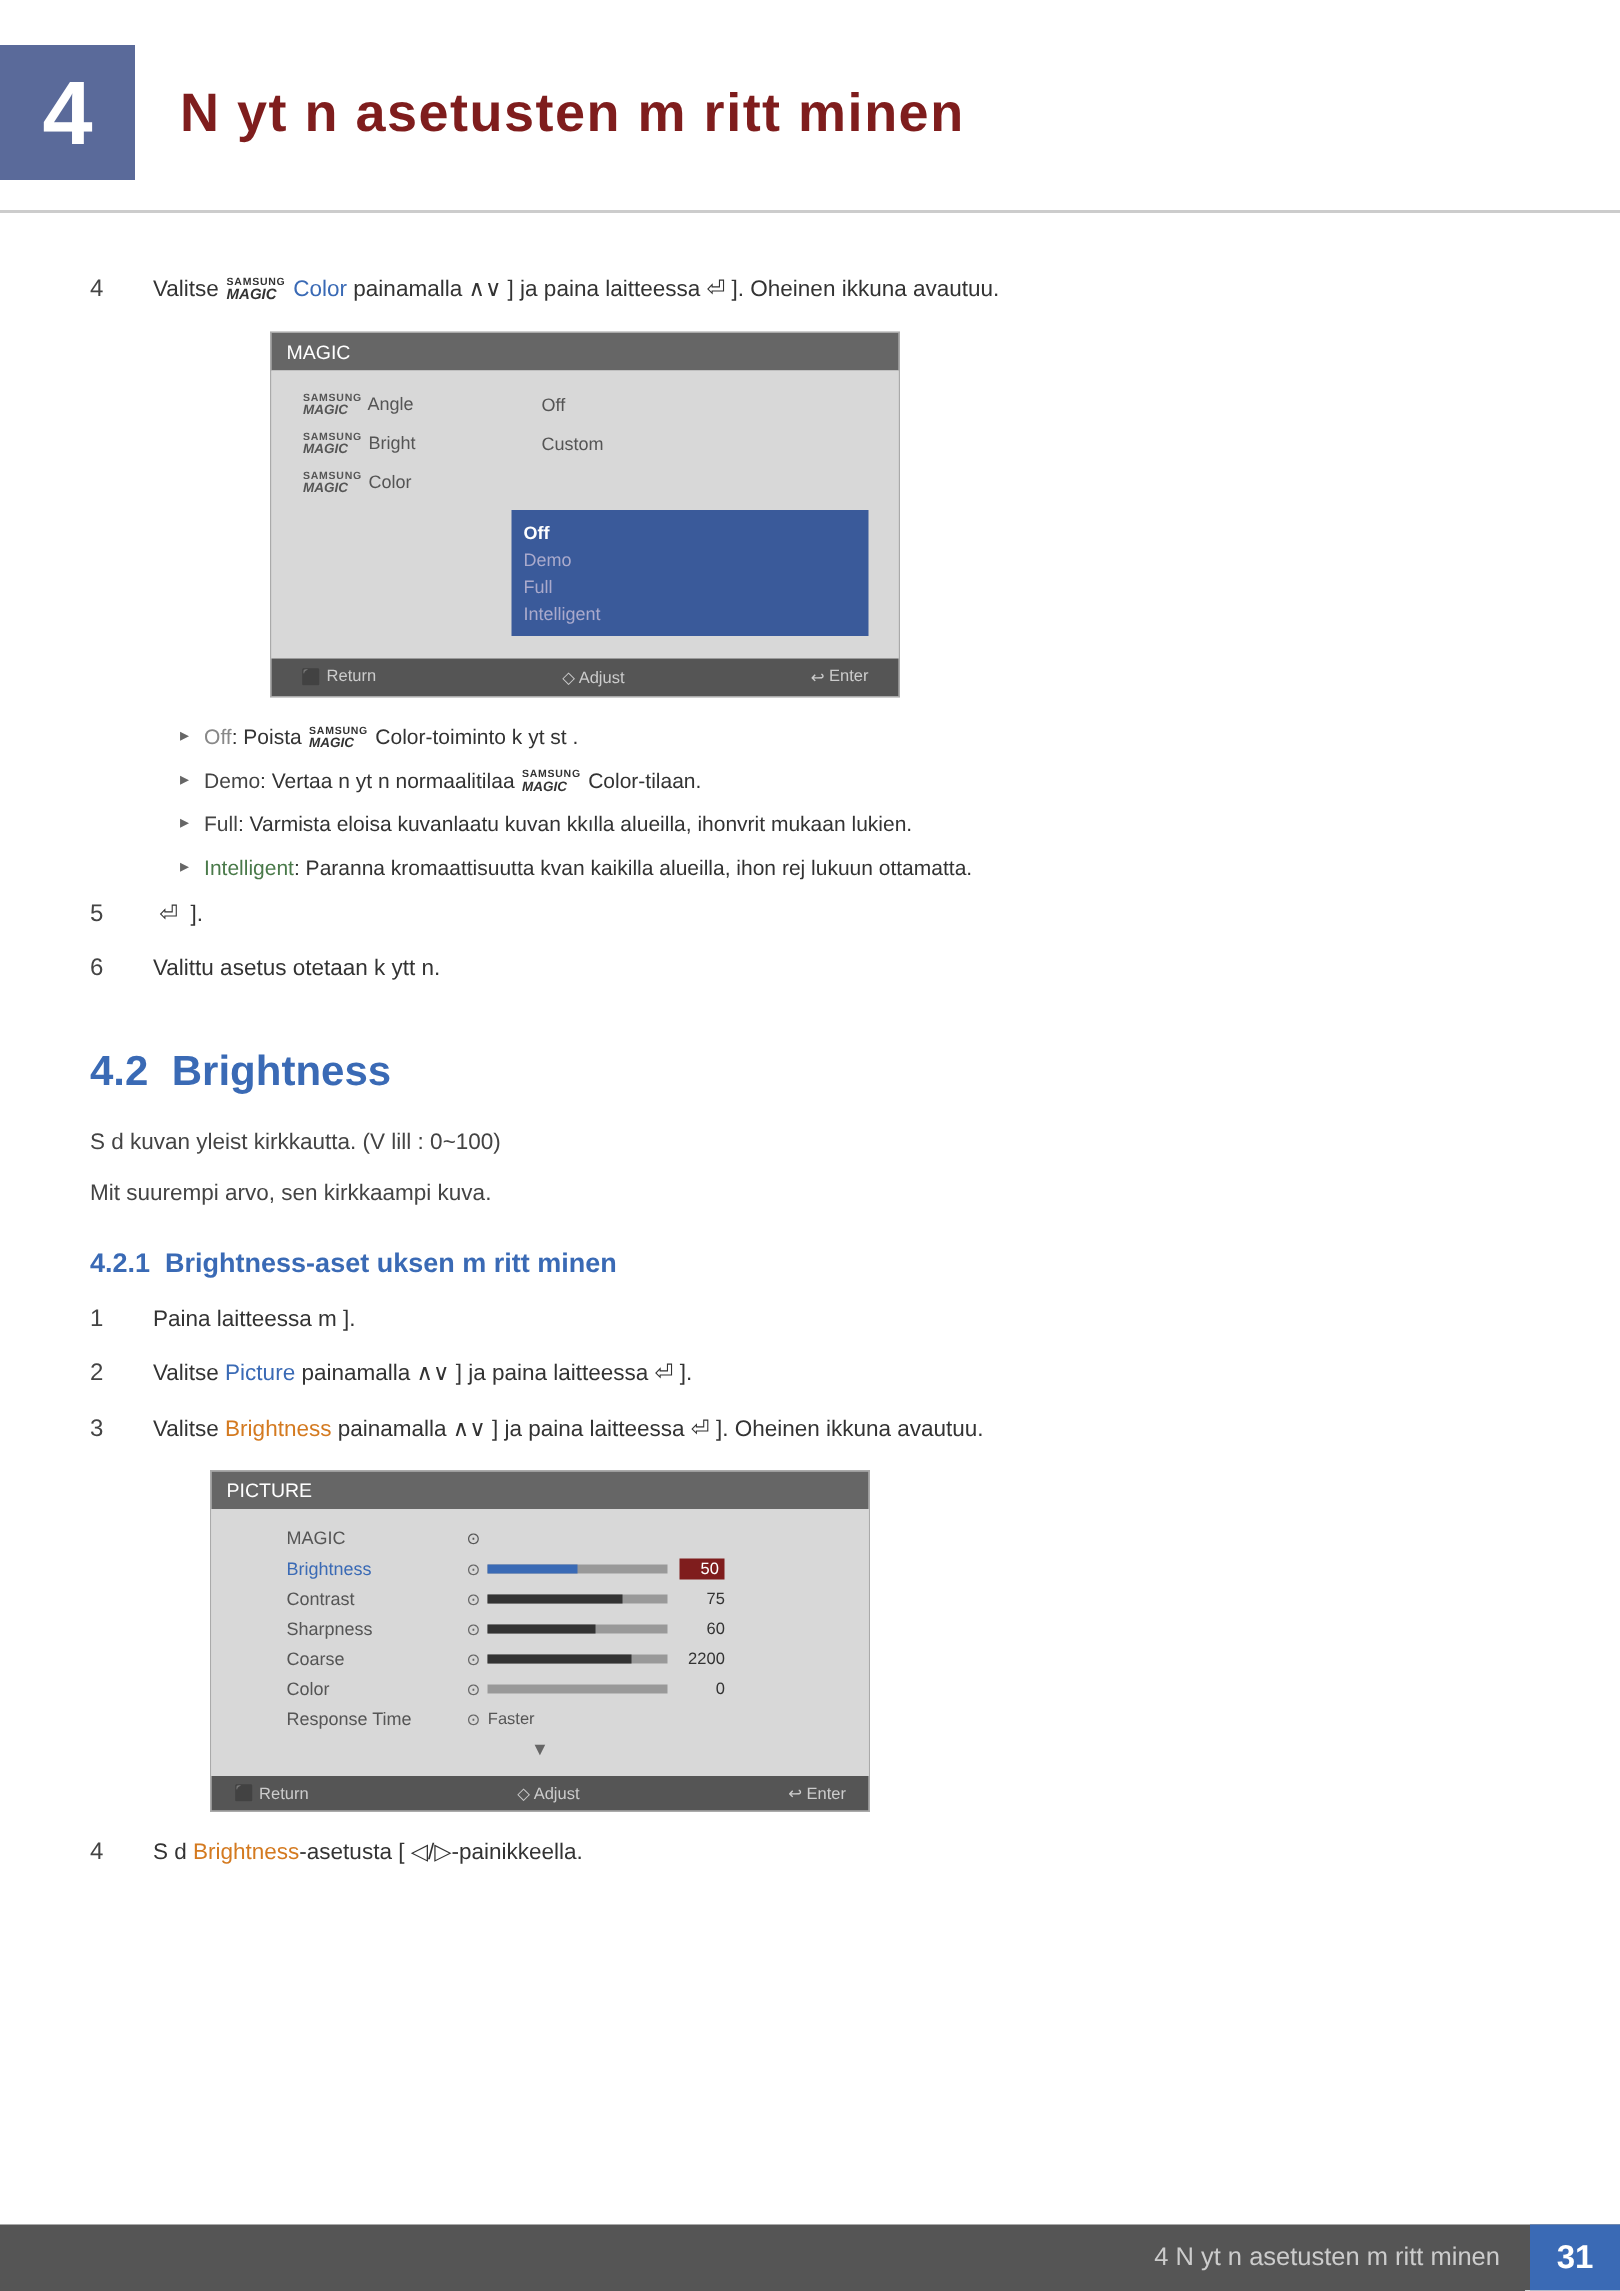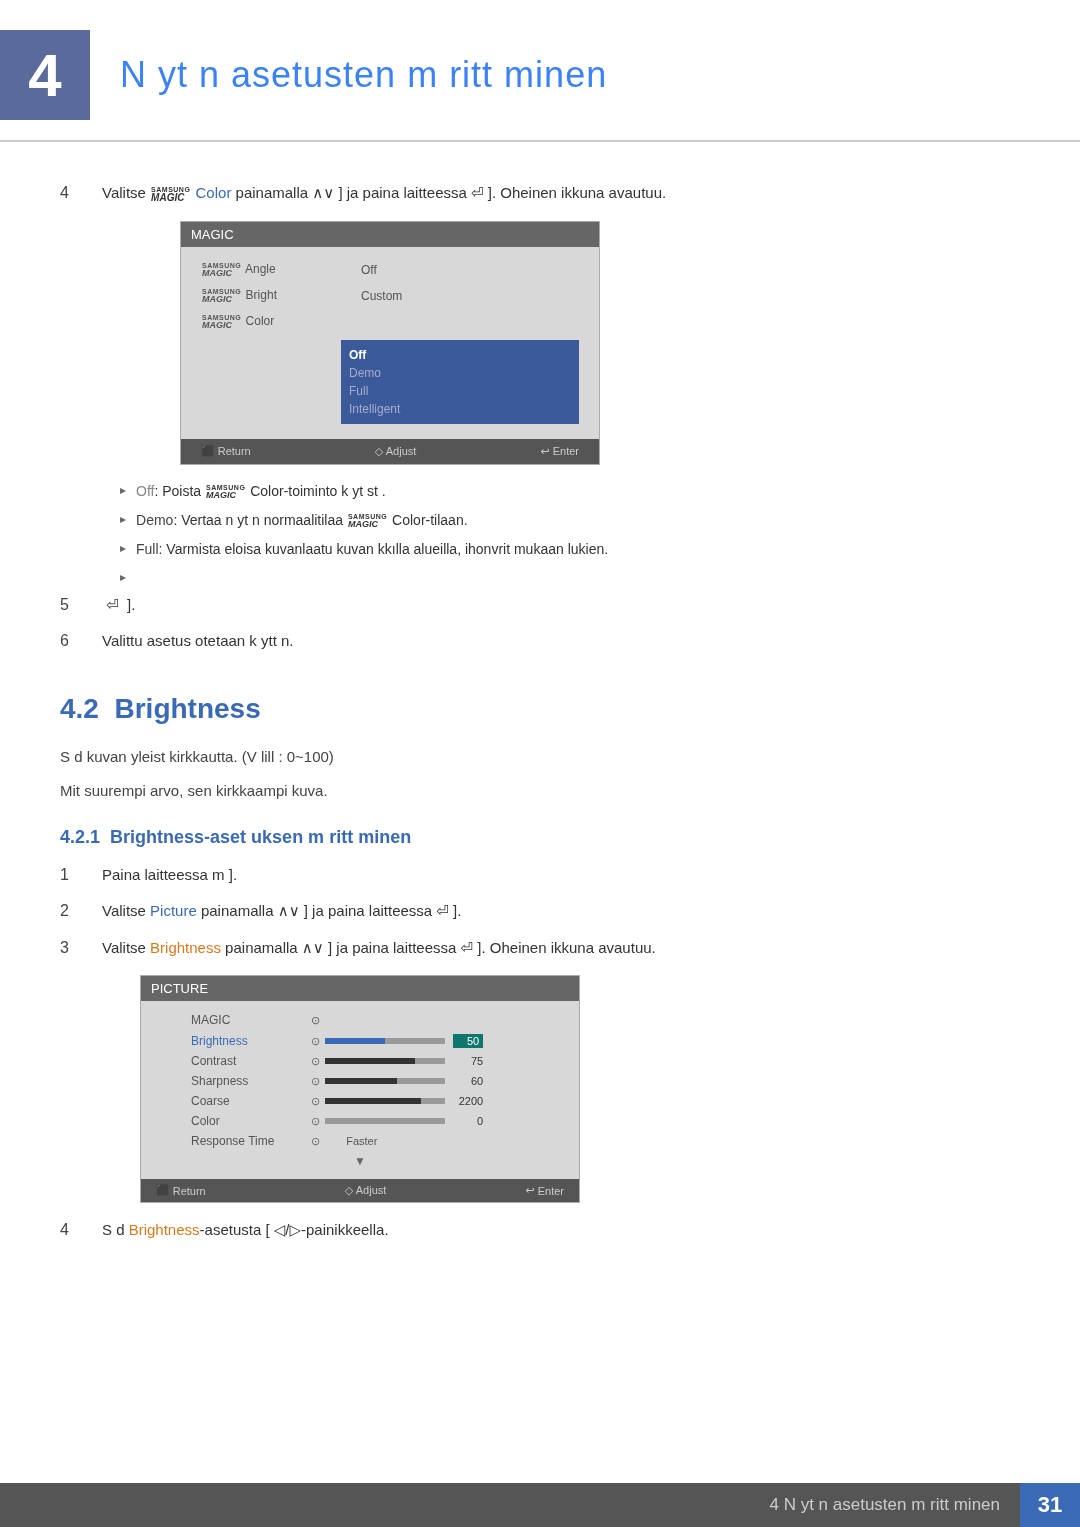--- a/index.html
+++ b/index.html
@@ -29,22 +29,22 @@
       width: 90px;
       height: 90px;
       display: flex;
       align-items: center;
       justify-content: center;
       margin-right: 30px;
       flex-shrink: 0;
     }
     .chapter-title {
       font-size: 36px;
-      font-weight: normal;
-      color: #3b82f6;
+      font-weight: bold;
+      color: #7f1d1d;
       letter-spacing: 1px;
     }
 
     
     .content {
       padding: 20px 60px 40px 60px;
     }
 
     
     .step {
@@ -241,21 +241,21 @@
     .pm-bar-fill.active {
       background: #3a6ab5;
     }
     .pm-value {
       color: #333;
       font-size: 11px;
       min-width: 30px;
       text-align: right;
     }
     .pm-value.active {
-      background: #0f766e;
+      background: #7f1d1d;
       color: white;
       padding: 1px 4px;
     }
     .picture-menu-footer {
       display: flex;
       justify-content: space-between;
       padding: 5px 15px;
       background: #555;
       color: #ccc;
       font-size: 11px;
@@ -397,20 +397,23 @@
       </span>
     </div>
     <div class="bullet-item">
       <span class="bullet-dot">▸</span>
       <span class="bullet-text">
         <span class="highlight-full">Full</span>: Varmista eloisa kuvanlaatu kuvan kkılla alueilla, ihonvrit mukaan lukien.
       </span>
     </div>
     <div class="bullet-item">
       <span class="bullet-dot">▸</span>
+      <span class="bullet-text">
+        <span class="highlight-intelligent">Intelligent</span>: Paranna kromaattisuutta kvan kaikilla alueilla, ihon rej  lukuun  ottamatta.
+      </span>
     </div>
   </div>
 
   <div class="step">
     <span class="step-number">5</span>
     <span class="step-text">&nbsp;⏎ &nbsp;].</span>
   </div>
 
   <div class="step">
     <span class="step-number">6</span>
@@ -517,21 +520,21 @@
             </div>
             <span class="pm-value">0</span>
           </div>
         </div>
 
         <div class="picture-menu-row">
           <div style="width:30px;"></div>
           <span class="pm-label">Response Time</span>
           <div class="pm-bar-area">
             <span class="pm-icon">⊙</span>
-            <span style="font-size:11px; color:#555;margin-left:21px;">Faster</span>
+            <span style="font-size:11px; color:#555;">Faster</span>
           </div>
         </div>
 
         <div style="text-align:center; padding: 3px 0; font-size:12px; color:#666;">▼</div>
 
       </div>
       <div class="picture-menu-footer">
         <span class="icon-btn">⬛ <span>Return</span></span>
         <span class="icon-btn">
             <span>◇ Adjust</span>

